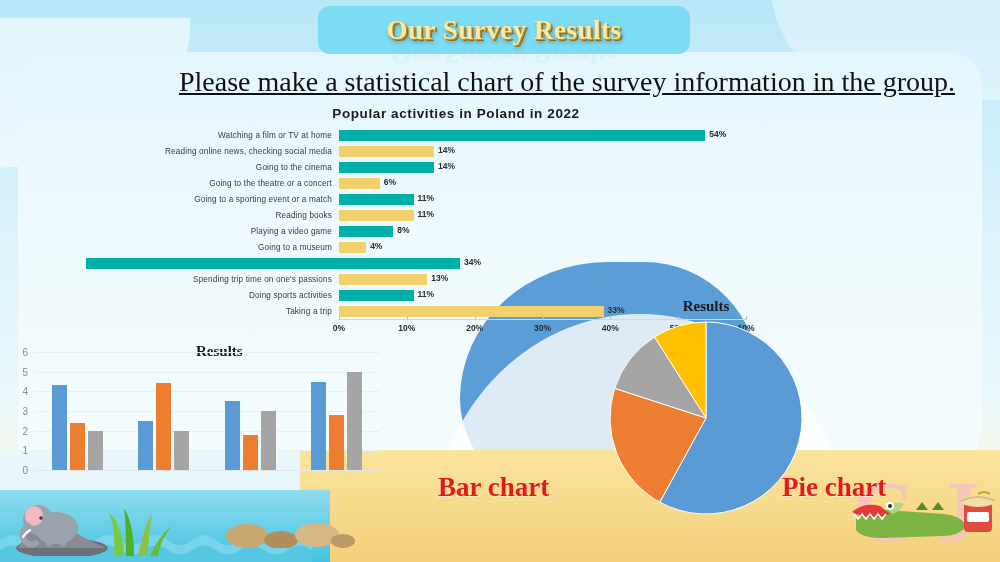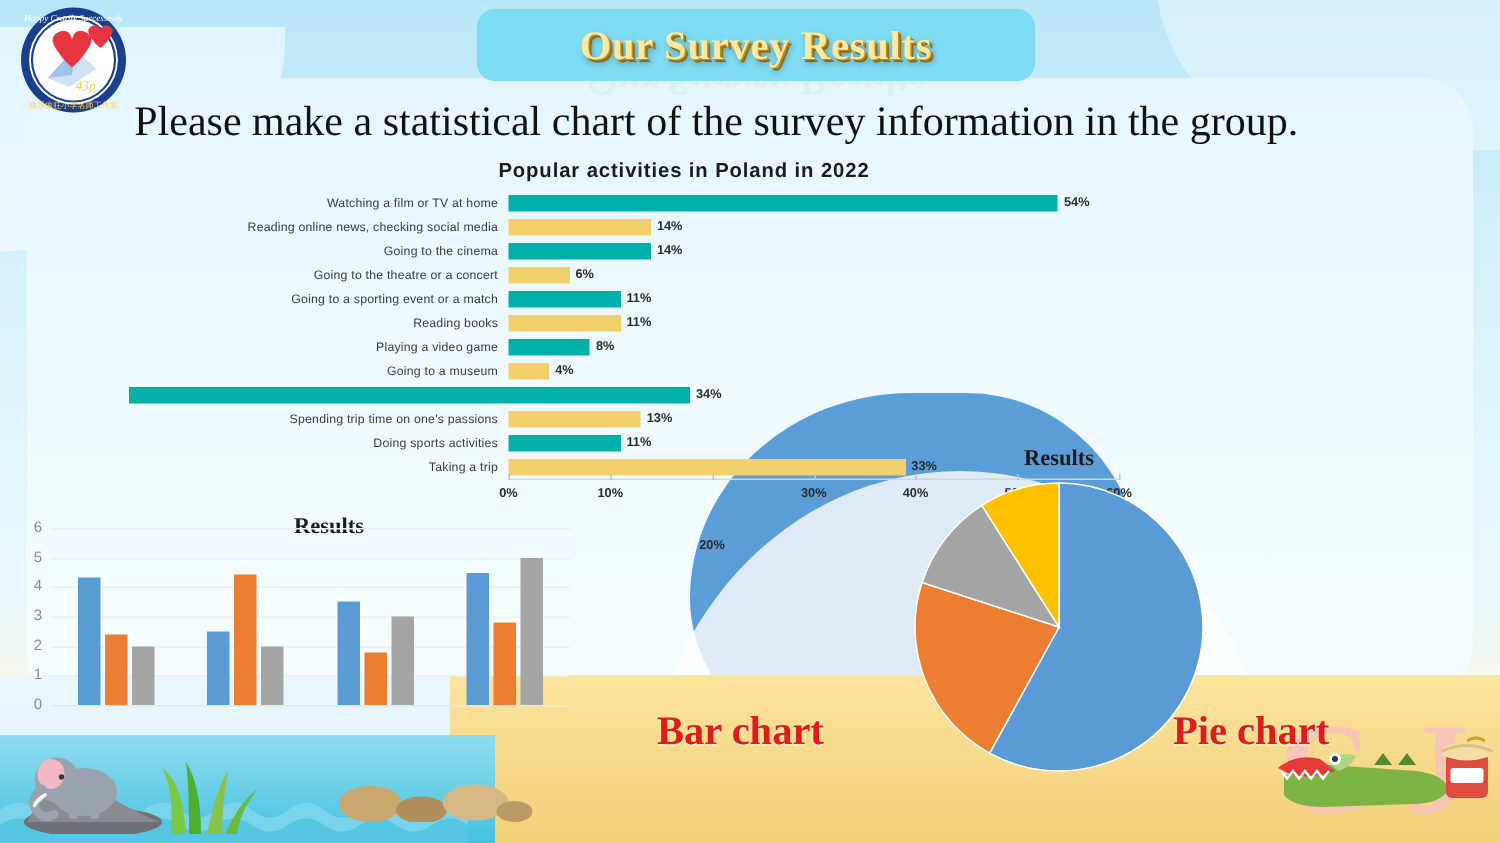--- a/index.html
+++ b/index.html
@@ -104,24 +104,25 @@
     font-family: "Liberation Serif", serif; font-weight: bold; font-size: 27px;
     color: #cfe9f0;
     transform: scaleY(-1);
     opacity: .45;
     margin-top: -6px;
   }
 
   
   .heading {
     position: absolute; left: 0; top: 66px; width: 955px;
-    text-align: center;
+    text-align: right;
     font-family: "Liberation Serif", serif;
     font-size: 28px;
     color: #111111;
+    text-decoration: underline;
   }
 
   
   #hbar-chart {
     position: absolute; left: 86px; top: 106px; width: 660px; height: 250px;
   }
   #hbar-chart .chart-title {
     font-family: "Liberation Sans", sans-serif;
     font-weight: bold; font-size: 13.5px; color: #1b1b1b;
     text-align: center; letter-spacing: .6px;
@@ -272,34 +273,20 @@
   </svg>
 
   <svg style="position:absolute;left:956px;bottom:28px;width:44px;height:46px" viewBox="0 0 44 46">
     <rect x="8" y="14" width="28" height="30" rx="4" fill="#e04b3f"></rect>
     <rect x="11" y="24" width="22" height="10" rx="2" fill="#fff"></rect>
     <ellipse cx="22" cy="13" rx="17" ry="6" fill="#f0e0a8"></ellipse>
     <path d="M5 13 q17 -8 34 0" stroke="#d8c181" stroke-width="2" fill="none"></path>
     <path d="M22 6 q6 -4 12 0" stroke="#c9a227" stroke-width="2" fill="none"></path>
   </svg>
 
-  <div class="logo">
-    <svg viewBox="0 0 82 78" width="82" height="78">
-      <circle cx="41" cy="38" r="35" fill="#1b3f8f"></circle>
-      <circle cx="41" cy="38" r="27" fill="#ffffff"></circle>
-      <circle cx="41" cy="38" r="29" fill="none" stroke="#ffffff" stroke-width="1.2"></circle>
-      <path d="M24 50 L42 30 L56 44 L38 56 Z" fill="#cfe2f3"></path>
-      <path d="M24 50 L42 30 L40 48 Z" fill="#9dc3e6"></path>
-      <path d="M29 30 q-5 -8 3 -11 q6 -2 8 5 q2 -7 8 -5 q8 3 3 11 q-5 8 -11 13 q-6 -5 -11 -13 Z" fill="#e8343f"></path>
-      <path d="M52 22 q-3 -5 2 -7 q4 -1 5 3 q1 -4 5 -3 q5 2 2 7 q-3 5 -7 8 q-4 -3 -7 -8 Z" fill="#e8343f"></path>
-      <text x="41" y="12" font-size="6" fill="#ffffff" text-anchor="middle" font-family="Liberation Serif, serif" font-style="italic">Happy Crazily Successtudy</text>
-      <text x="41" y="70" font-size="5.4" fill="#ffd24d" text-anchor="middle" font-family="Liberation Sans, sans-serif">快乐疯狂小学名师工作室</text>
-      <text x="49" y="58" font-size="9" fill="#f5c542" text-anchor="middle" font-family="Liberation Serif, serif" font-style="italic" opacity=".9">43p</text>
-    </svg>
-  </div>
 
   <div class="title-reflection">
     <span class="ttl">Our Survey Results</span>
   </div>
   <div class="title-banner">
     <span class="ttl">Our Survey Results</span>
   </div>
 
   <div class="heading">Please make a statistical chart of the survey information in the group.</div>
 
@@ -389,21 +376,21 @@
             <span class="hbar-val" style="left: calc(65% + 4px);">33%</span>
           </div>
         </div>
       </div>
     <div class="hbar-axis">
         <div class="hbar-tickmark" style="left: 0%;"></div>
         <div class="hbar-tick" style="left: 0%;">0%</div>
         <div class="hbar-tickmark" style="left: 16.6667%;"></div>
         <div class="hbar-tick" style="left: 16.6667%;">10%</div>
         <div class="hbar-tickmark" style="left: 33.3333%;"></div>
-        <div class="hbar-tick" style="left: 33.3333%; margin-top: 35px;">20%</div>
+        <div class="hbar-tick" style="left: 33.3333%;">20%</div>
         <div class="hbar-tickmark" style="left: 50%;"></div>
         <div class="hbar-tick" style="left: 50%;">30%</div>
         <div class="hbar-tickmark" style="left: 66.6667%;"></div>
         <div class="hbar-tick" style="left: 66.6667%;">40%</div>
         <div class="hbar-tickmark" style="left: 83.3333%;"></div>
         <div class="hbar-tick" style="left: 83.3333%;">50%</div>
         <div class="hbar-tickmark" style="left: 100%;"></div>
         <div class="hbar-tick" style="left: 100%;">60%</div>
       </div>
     <div class="hbar-results">Results</div>

